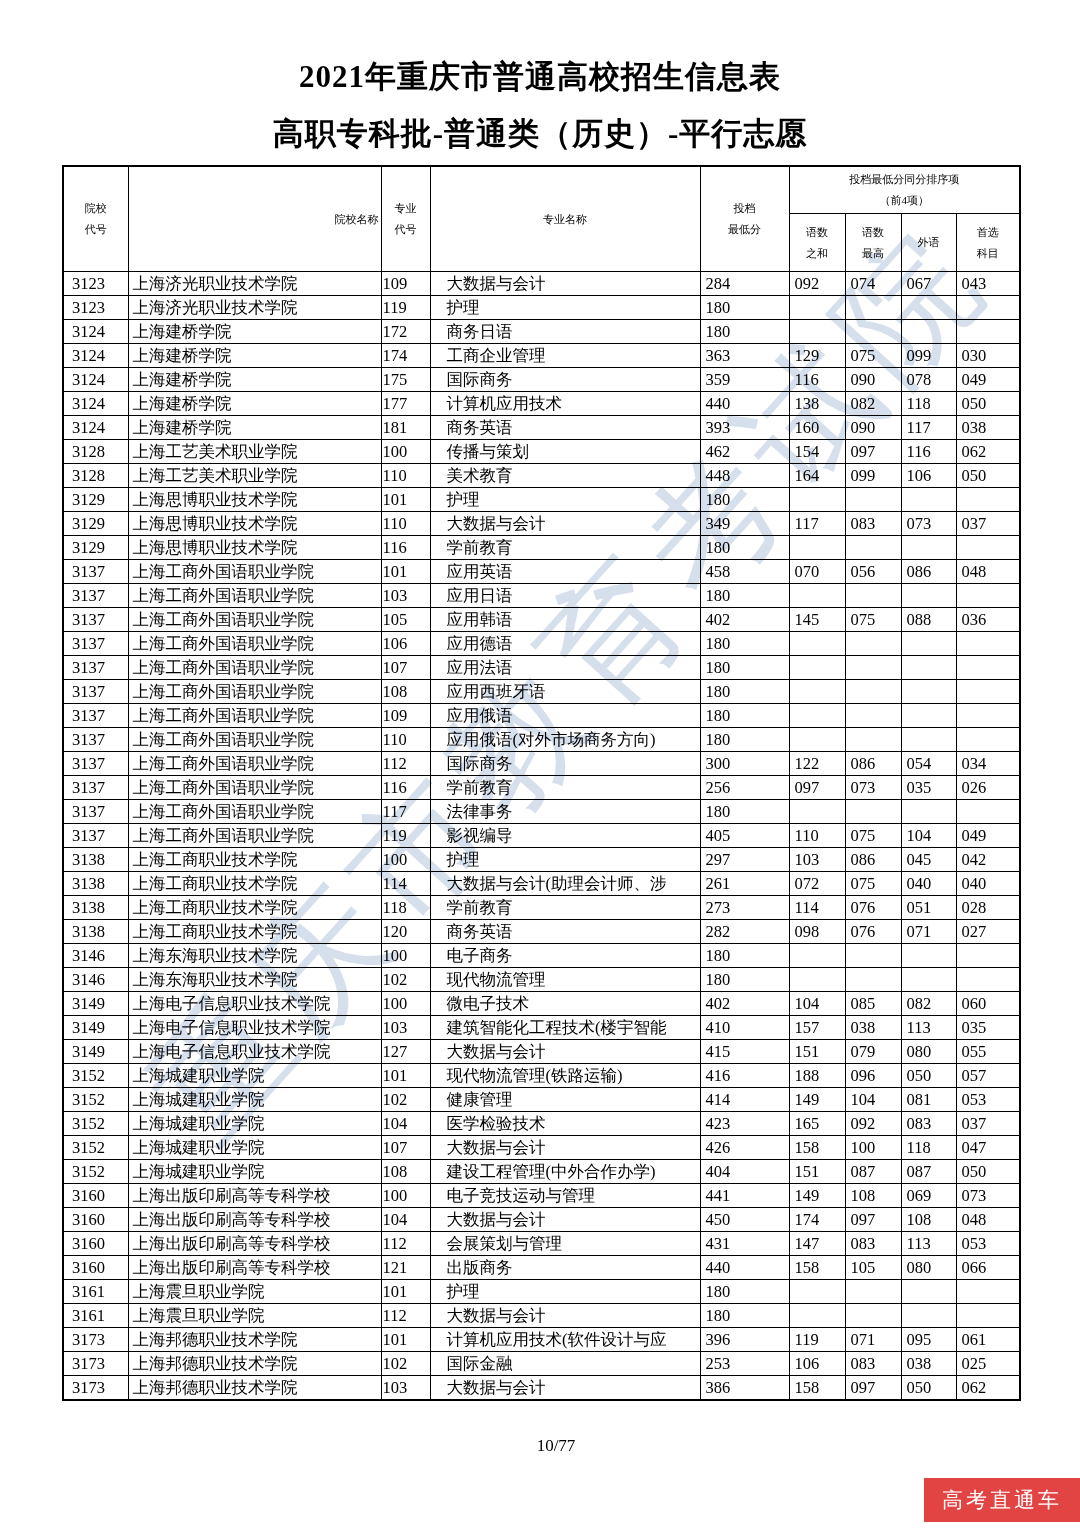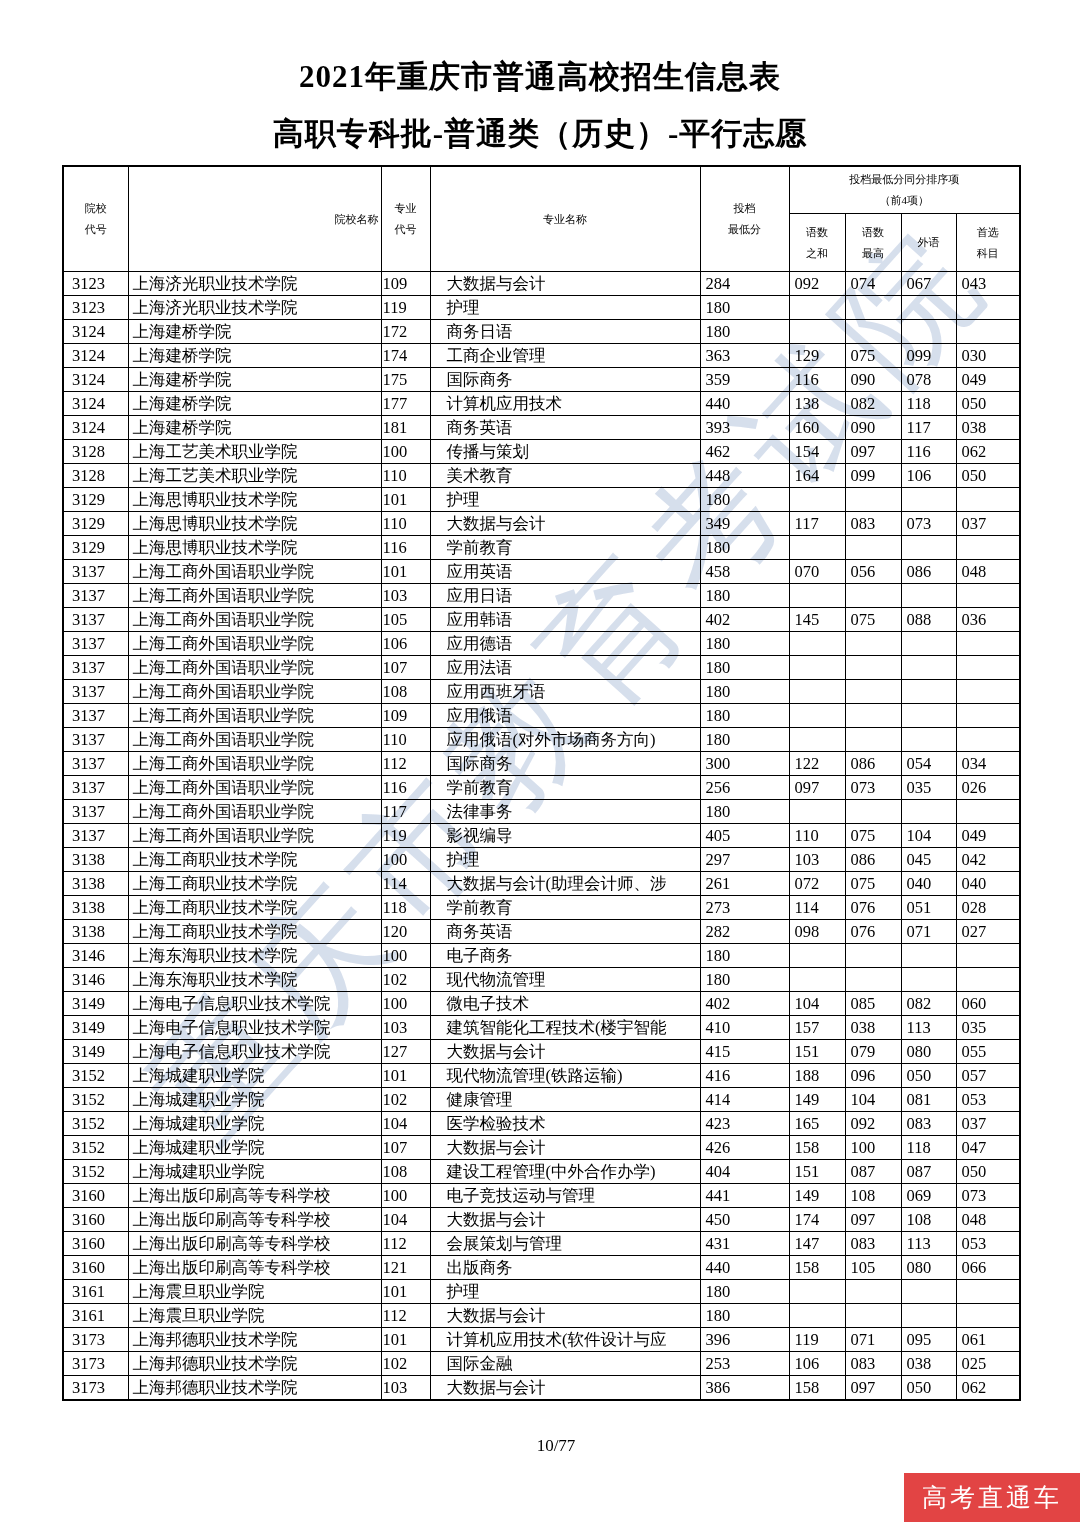--- a/index.html
+++ b/index.html
@@ -63,21 +63,21 @@
   td.c4, td.c5, td.c6, td.c7, td.c8 { padding-left: 5px; }
 
   .pageno {
     position: absolute; bottom: 72px; left: 16px; width: 100%;
     text-align: center; font-size: 17px; z-index: 2;
   }
   .badge {
     position: absolute; right: 0; bottom: 6px;
     background: #e24444; color: #fff;
     font-family: "Liberation Sans", sans-serif;
-    font-size: 25px; letter-spacing: 3px;
+    font-size: 21px; letter-spacing: 3px;
     padding: 8px 18px;
     z-index: 3;
   }
 </style>
 </head>
 <body>
 
 <div class="page">
 
   <div class="watermark">重庆市教育考试院</div>

